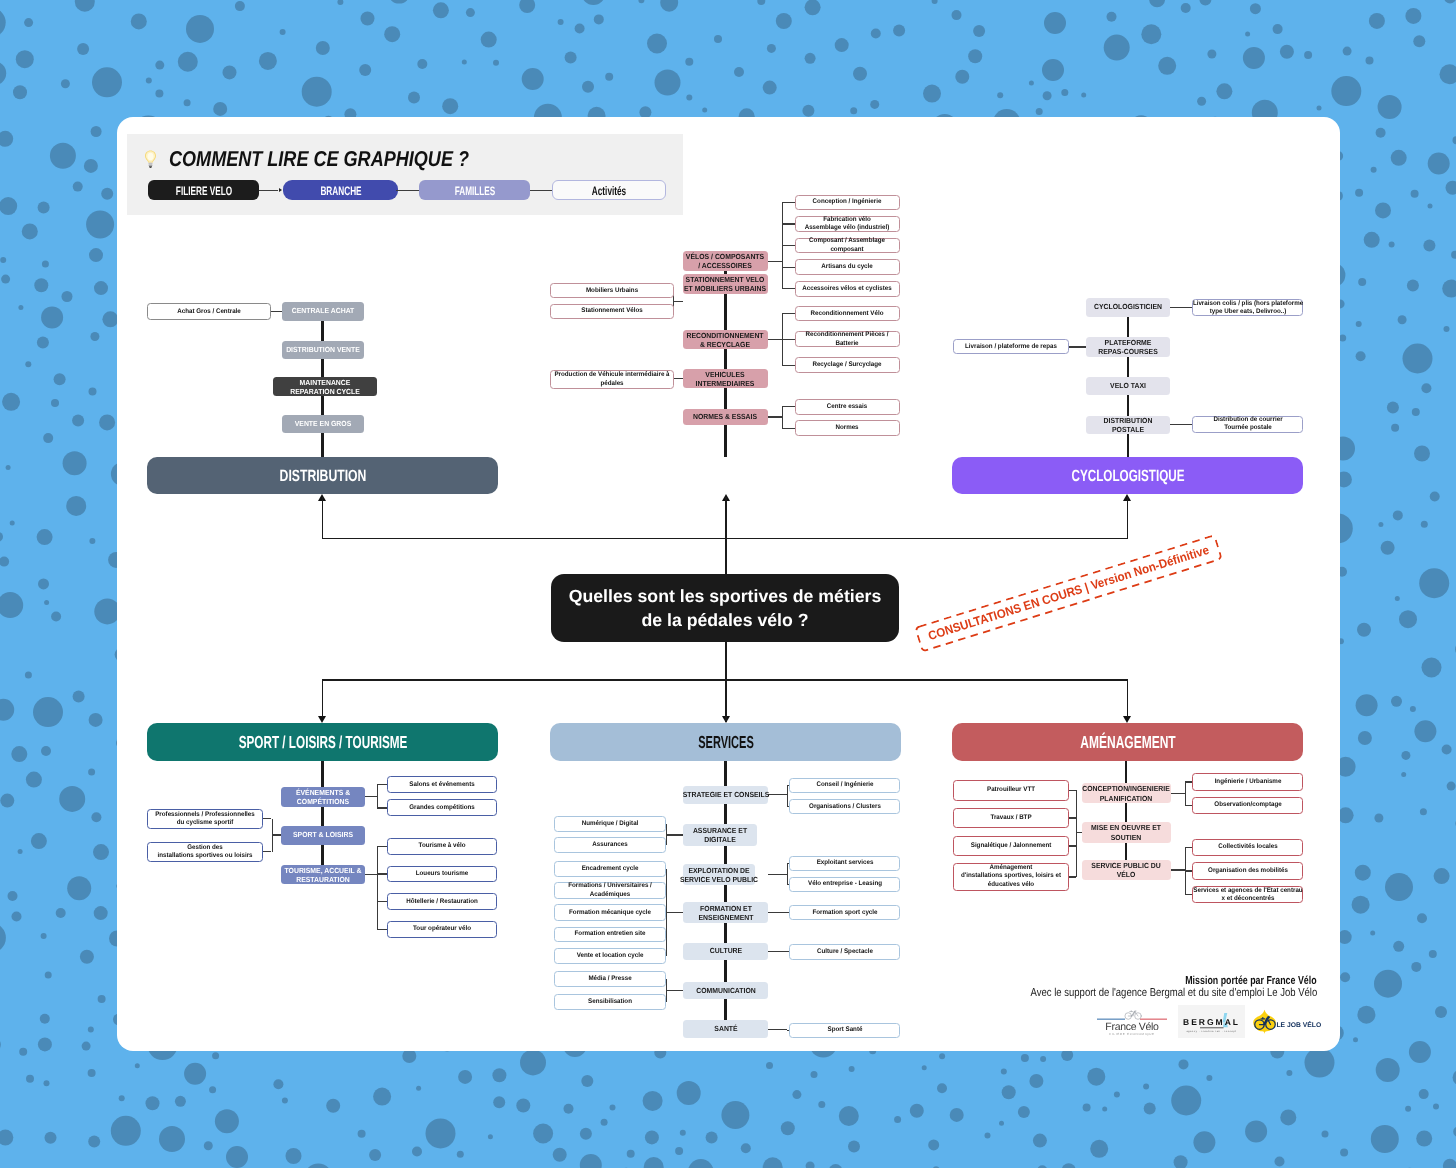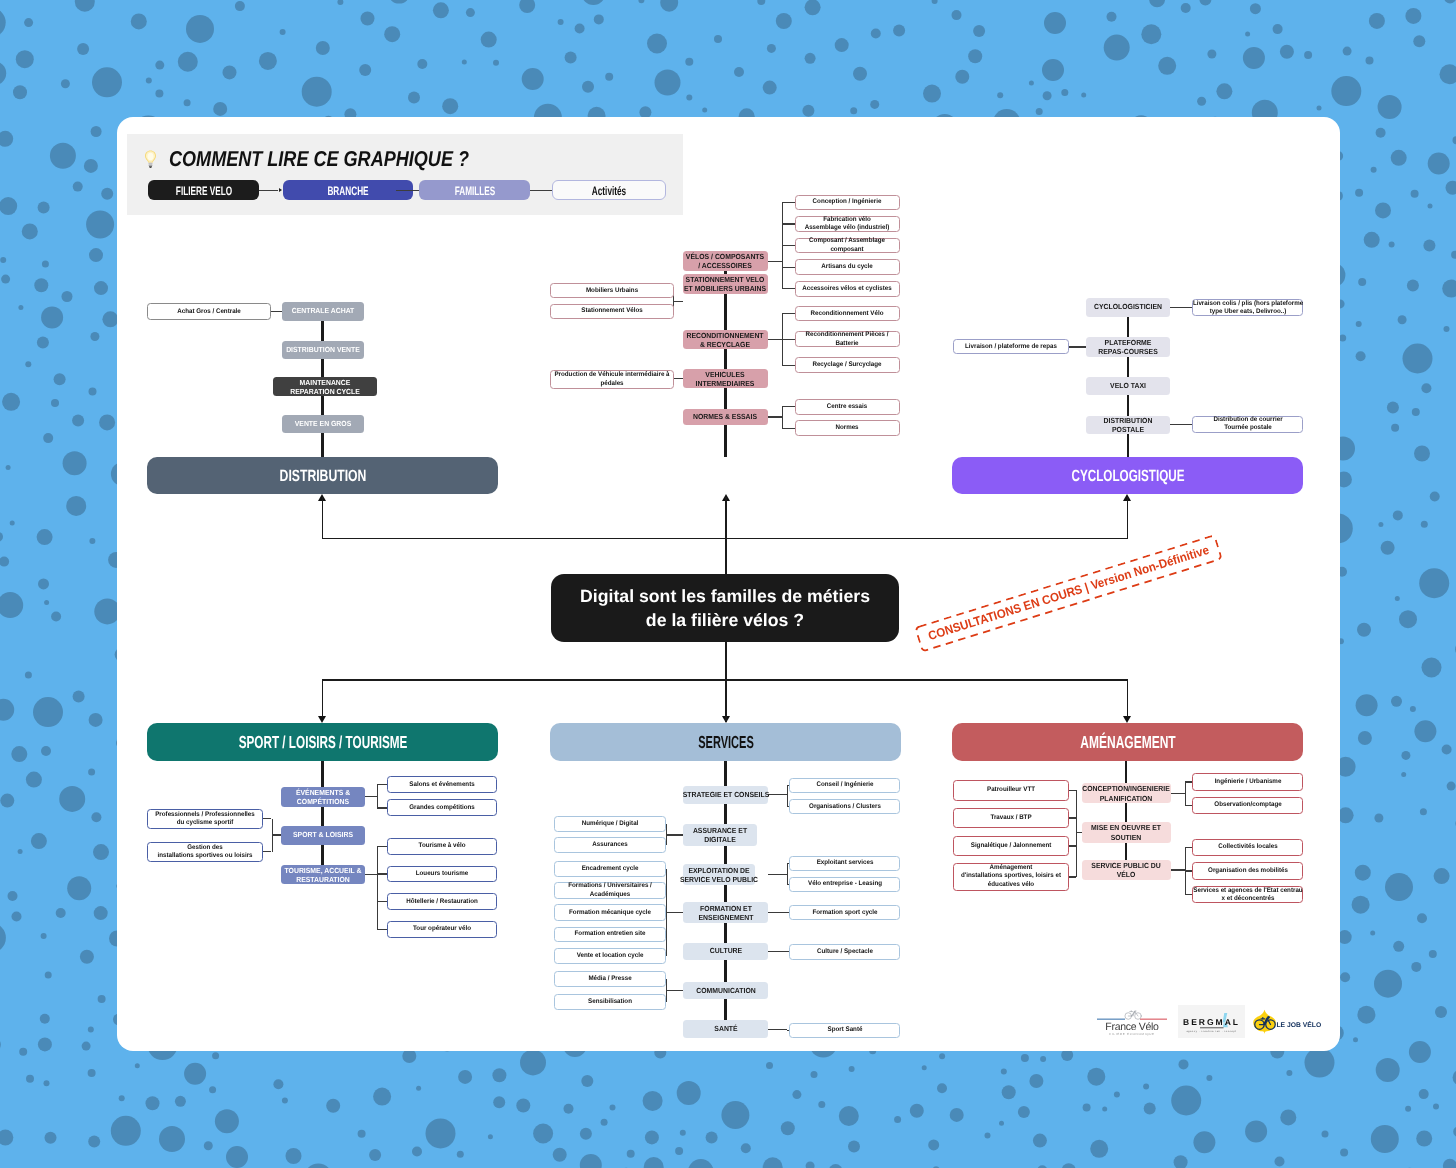--- a/index.html
+++ b/index.html
@@ -1175,21 +1175,21 @@
         <path d="M13 2.6C7.9 2.6 3.8 6.6 3.8 11.6c0 3.3 1.7 5.8 3.4 7.8 1.2 1.4 2.1 2.7 2.4 4.1h6.8c.3-1.4 1.2-2.7 2.4-4.1 1.7-2 3.4-4.5 3.4-7.8 0-5-4.1-9-9.2-9z" fill="#fdf2c4"></path>
         <ellipse cx="13" cy="13" rx="6" ry="7.5" fill="#fffbe8"></ellipse>
         <rect x="8.9" y="25.7" width="8.2" height="3" rx=".6" fill="#c3c3c3"></rect>
         <rect x="9.3" y="29.2" width="7.4" height="2.8" rx=".6" fill="#a9a9a9"></rect>
         <path d="M10 32.6h6c0 2.1-1.3 3.3-3 3.3s-3-1.2-3-3.3z" fill="#3a3a3a"></path>
       </svg>
 <div id="legend-title">COMMENT LIRE CE GRAPHIQUE ?</div>
 <div class="lg-box" style="left:21.5px;top:46px;width:111px;background:#1c1c1c;">
         <span style="color:#fff">FILIERE VELO</span>
       </div>
-<div class="lg-box" style="left:156.5px;top:46px;width:130px;background:#414bad;">
+<div class="lg-box" style="left:156.5px;top:46px;width:115px;background:#414bad;border-radius:9px;">
         <span style="color:#fff">BRANCHE</span>
       </div>
 <div class="lg-box" style="left:292.5px;top:46px;width:111px;background:#9599cd;">
         <span style="color:#fff">FAMILLES</span>
       </div>
 <div class="lg-box" style="left:425.5px;top:46px;width:114px;background:#fafafa;border:1px solid #b3b7df;">
         <span style="color:#111">Activités</span>
       </div>
 <div class="lg-link" style="left:132.5px;top:55.8px;width:19px"></div>
 <div class="lg-link" style="left:269.5px;top:55.8px;width:23px"></div>
@@ -1540,35 +1540,39 @@
       <span>Services et agences de l'Etat centrau<br>x et déconcentrés</span>
     </div>
 <div class="tk" style="left:205px;top:420.5px;width:806px;height:1.8px"></div>
 <div class="tk" style="left:204.6px;top:380px;width:1.8px;height:41px"></div>
 <div style="position:absolute;left:201px;top:377px;width:0;height:0;border-bottom:7px solid #111;border-left:4.5px solid transparent;border-right:4.5px solid transparent"></div>
 <div class="tk" style="left:1009.6px;top:380px;width:1.8px;height:41px"></div>
 <div style="position:absolute;left:1006px;top:377px;width:0;height:0;border-bottom:7px solid #111;border-left:4.5px solid transparent;border-right:4.5px solid transparent"></div>
 <div class="tk" style="left:608.4px;top:380px;width:1.8px;height:77px"></div>
 <div style="position:absolute;left:604.8px;top:377px;width:0;height:0;border-bottom:7px solid #111;border-left:4.5px solid transparent;border-right:4.5px solid transparent"></div>
 <div id="qbox">
-      <div><span>Digital sont les familles de métiers</span><br><span>de la filière vélos ?</span></div>
+      <div><span>Quelles sont les sportives de métiers</span><br><span>de la pédales vélo ?</span></div>
     </div>
 <div class="tk" style="left:608.4px;top:525px;width:1.8px;height:80px"></div>
 <div class="tk" style="left:205px;top:562px;width:806px;height:1.8px"></div>
 <div class="tk" style="left:204.6px;top:562px;width:1.8px;height:38px"></div>
 <div style="position:absolute;left:201px;top:599px;width:0;height:0;border-top:7px solid #111;border-left:4.5px solid transparent;border-right:4.5px solid transparent"></div>
 <div class="tk" style="left:1009.6px;top:562px;width:1.8px;height:38px"></div>
 <div style="position:absolute;left:1006px;top:599px;width:0;height:0;border-top:7px solid #111;border-left:4.5px solid transparent;border-right:4.5px solid transparent"></div>
 <div class="tk" style="left:608.4px;top:562px;width:1.8px;height:38px"></div>
 <div style="position:absolute;left:604.8px;top:599px;width:0;height:0;border-top:7px solid #111;border-left:4.5px solid transparent;border-right:4.5px solid transparent"></div>
 <div id="stamp">
       <svg viewBox="0 0 315 26.5" preserveAspectRatio="none">
         <rect x="1" y="1" width="313" height="24.5" rx="4" ry="4" fill="none" stroke="#dd3c15" stroke-width="1.8" stroke-dasharray="7.5 5.5"></rect>
       </svg>
       <span>CONSULTATIONS EN COURS | Version Non-Définitive</span>
+    </div>
+<div id="credits">
+      <div id="cred1"><span>Mission portée par France Vélo</span></div>
+      <div id="cred2"><span>Avec le support de l'agence Bergmal et du site d'emploi Le Job Vélo</span></div>
     </div>
 <div id="logos">
       <svg style="position:absolute;left:0px;top:0px" width="72" height="28" viewBox="0 0 144 56">
         <rect x="2" y="21.2" width="56" height="2.2" fill="#4178b0"></rect>
         <rect x="88" y="21.2" width="54" height="2.2" fill="#d9555e"></rect>
         <g fill="none" stroke="#9aa0a6" stroke-width="1.2" stroke-linecap="round">
           <circle cx="64.5" cy="16" r="6.6"></circle>
           <circle cx="84" cy="16" r="6.6"></circle>
           <path d="M64.5 16 L71.5 16 L77 6 L80 6"></path>
           <path d="M71.5 16 L78.5 6.3"></path>

